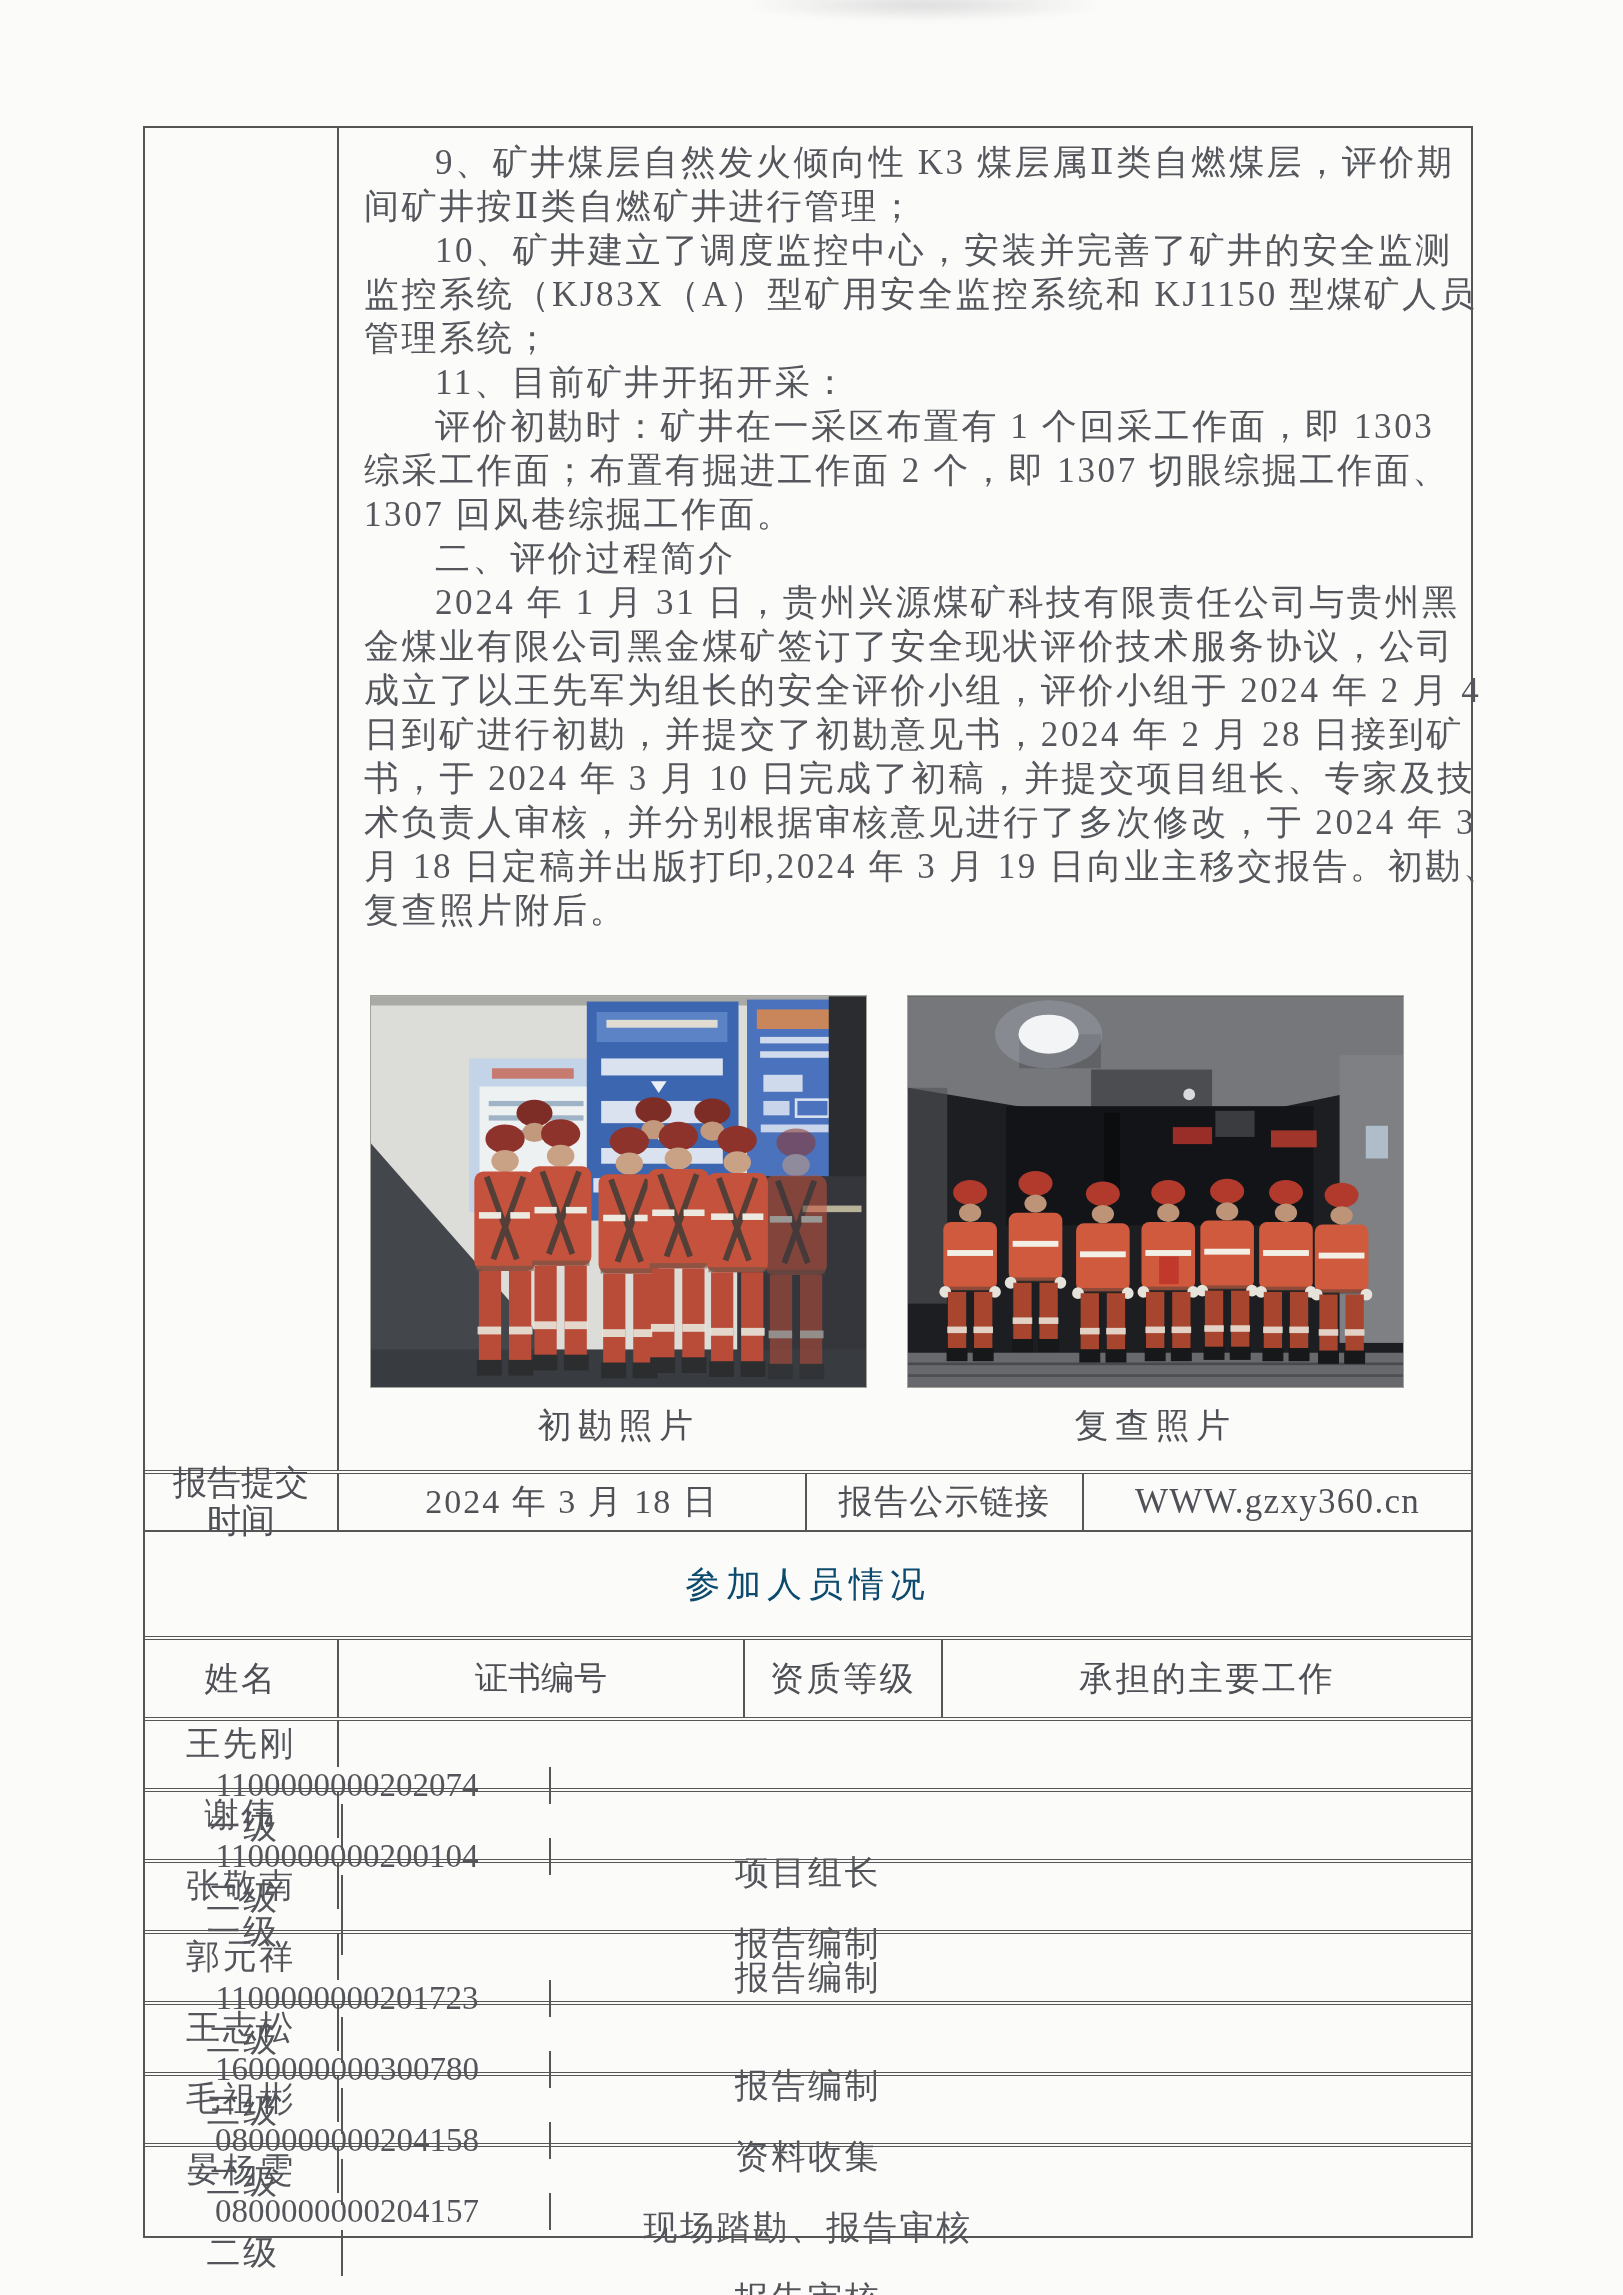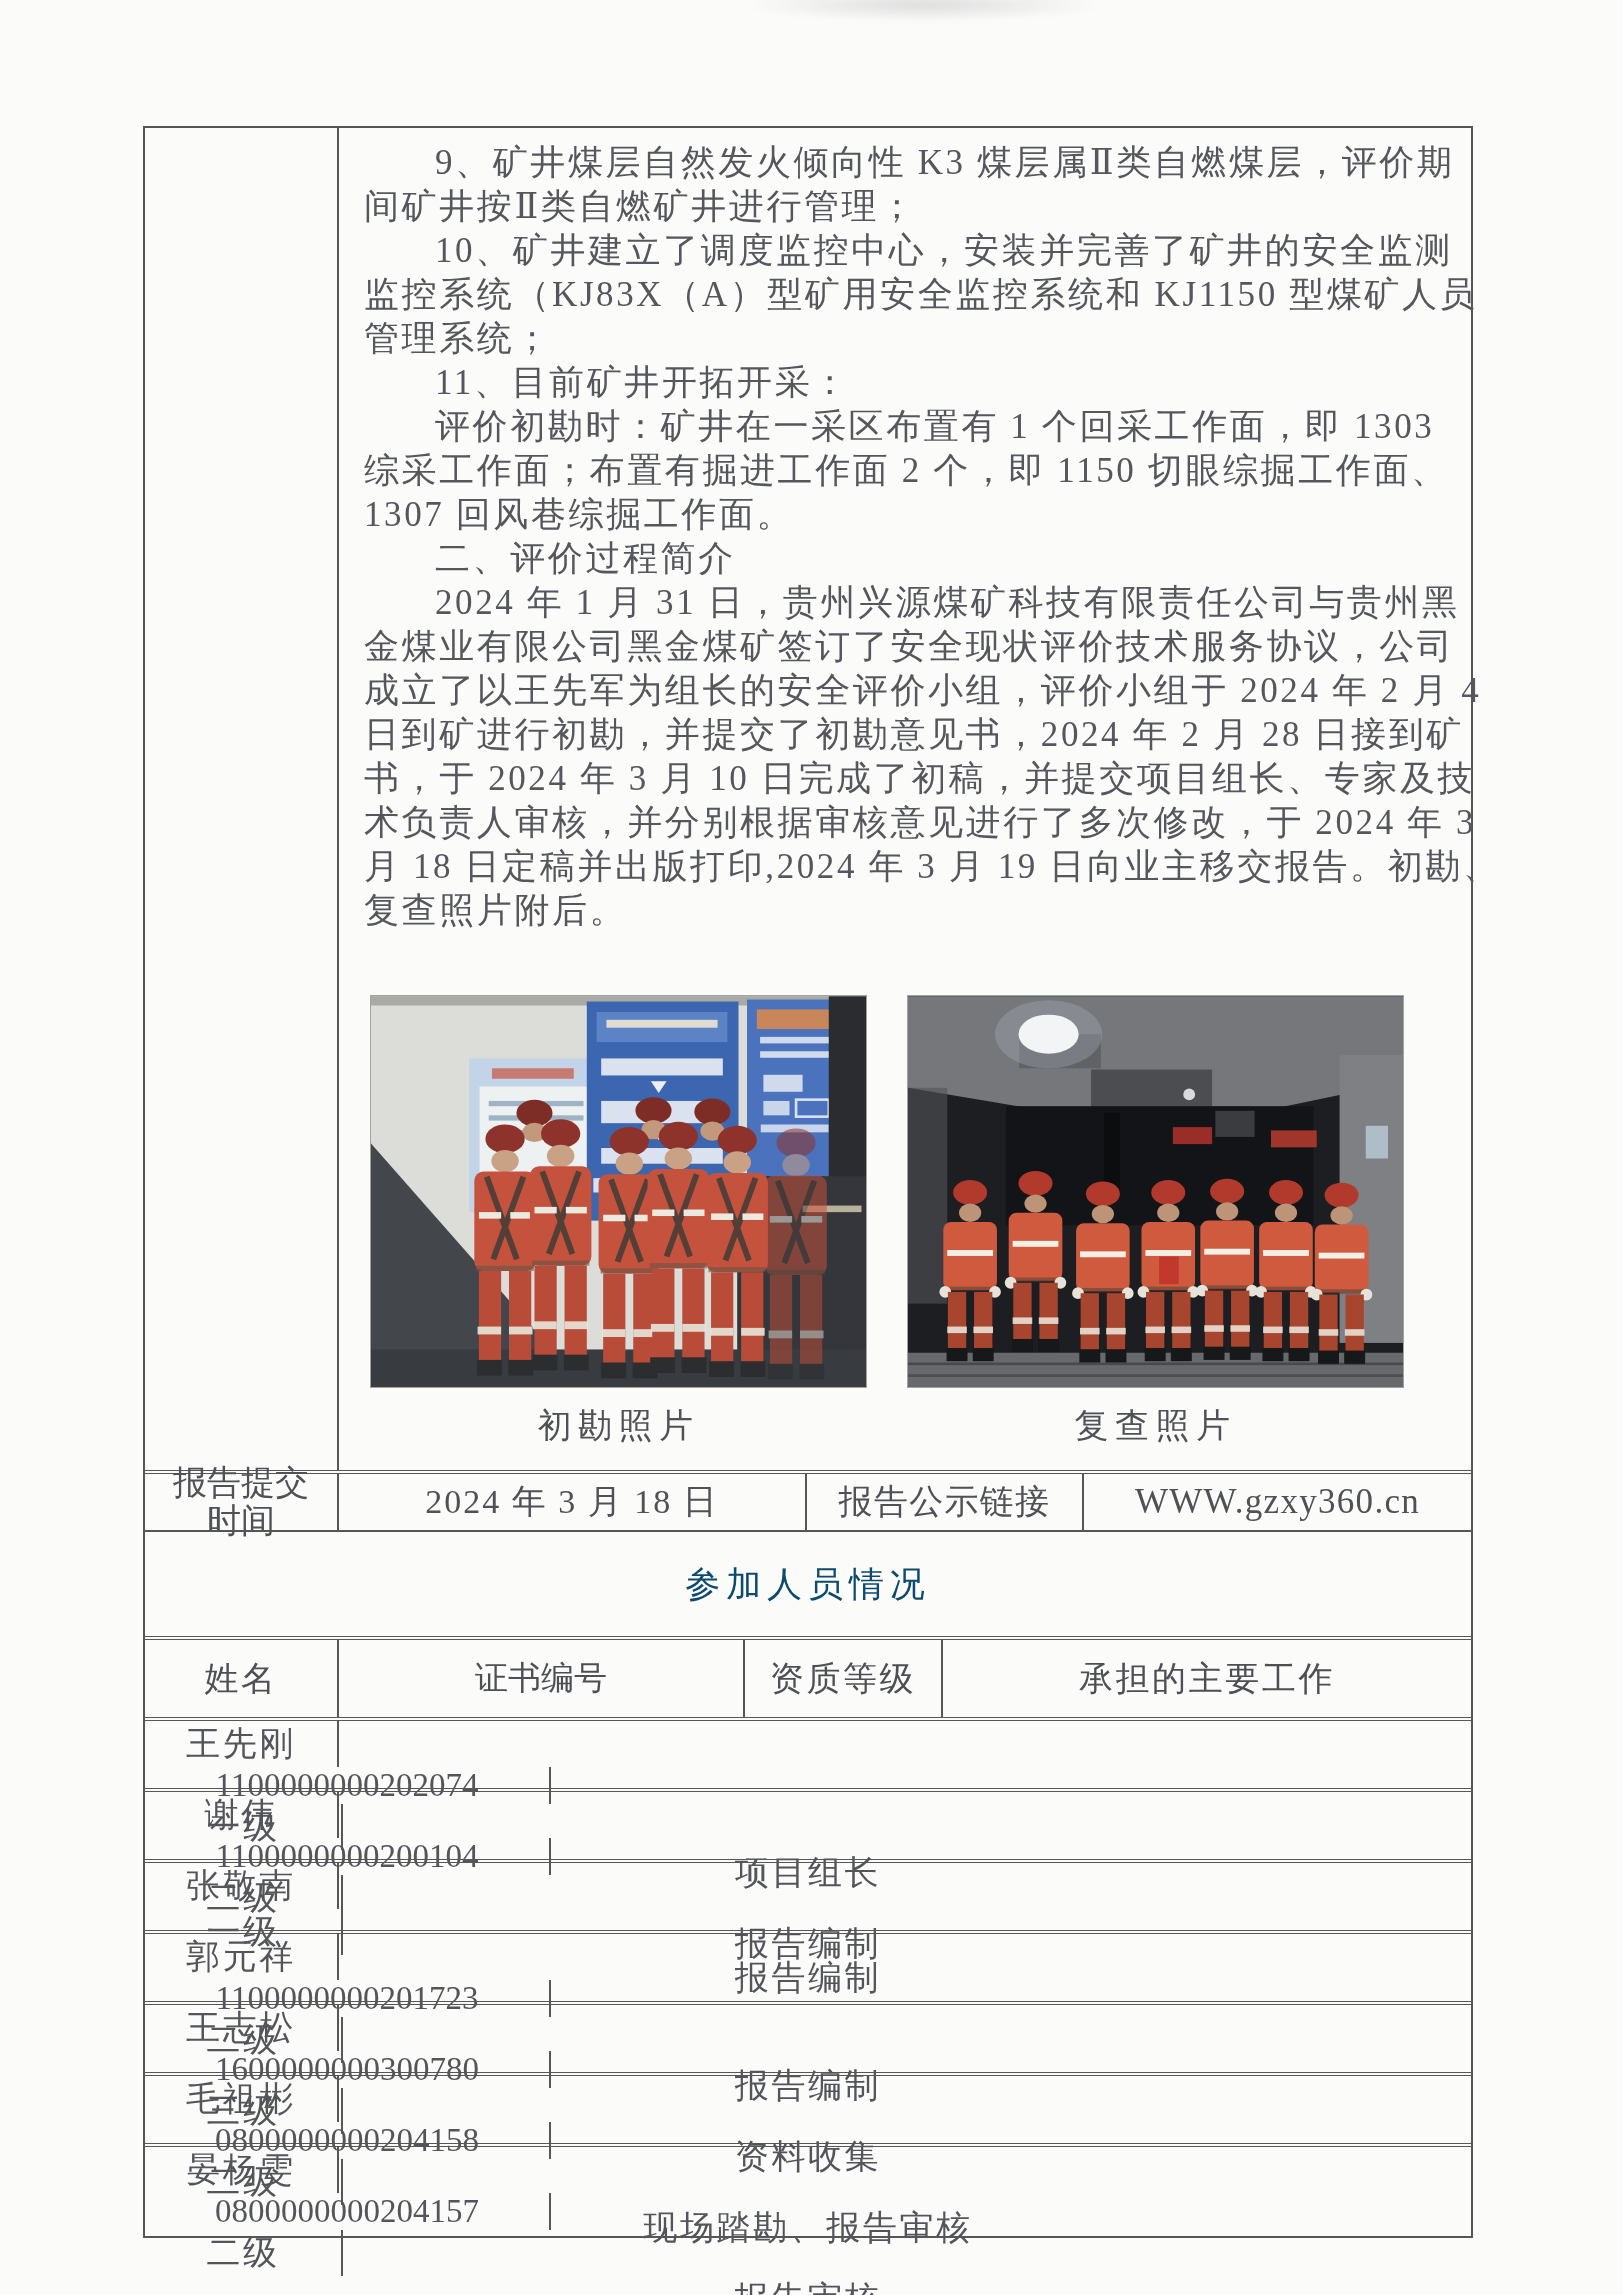--- a/index.html
+++ b/index.html
@@ -74,21 +74,21 @@
       <div class="cB">
 
         <div class="textblock">
           <div class="ln ind">9、矿井煤层自然发火倾向性 K3 煤层属Ⅱ类自燃煤层，评价期</div>
           <div class="ln">间矿井按Ⅱ类自燃矿井进行管理；</div>
           <div class="ln ind">10、矿井建立了调度监控中心，安装并完善了矿井的安全监测</div>
           <div class="ln">监控系统（KJ83X（A）型矿用安全监控系统和 KJ1150 型煤矿人员</div>
           <div class="ln">管理系统；</div>
           <div class="ln ind">11、目前矿井开拓开采：</div>
           <div class="ln ind">评价初勘时：矿井在一采区布置有 1 个回采工作面，即 1303</div>
-          <div class="ln">综采工作面；布置有掘进工作面 2 个，即 1150 切眼综掘工作面、</div>
+          <div class="ln">综采工作面；布置有掘进工作面 2 个，即 1307 切眼综掘工作面、</div>
           <div class="ln">1307 回风巷综掘工作面。</div>
           <div class="ln ind">二、评价过程简介</div>
           <div class="ln ind">2024 年 1 月 31 日，贵州兴源煤矿科技有限责任公司与贵州黑</div>
           <div class="ln">金煤业有限公司黑金煤矿签订了安全现状评价技术服务协议，公司</div>
           <div class="ln">成立了以王先军为组长的安全评价小组，评价小组于 2024 年 2 月 4</div>
           <div class="ln">日到矿进行初勘，并提交了初勘意见书，2024 年 2 月 28 日接到矿</div>
           <div class="ln">书，于 2024 年 3 月 10 日完成了初稿，并提交项目组长、专家及技</div>
           <div class="ln">术负责人审核，并分别根据审核意见进行了多次修改，于 2024 年 3</div>
           <div class="ln">月 18 日定稿并出版打印,2024 年 3 月 19 日向业主移交报告。初勘、</div>
           <div class="ln">复查照片附后。</div>

